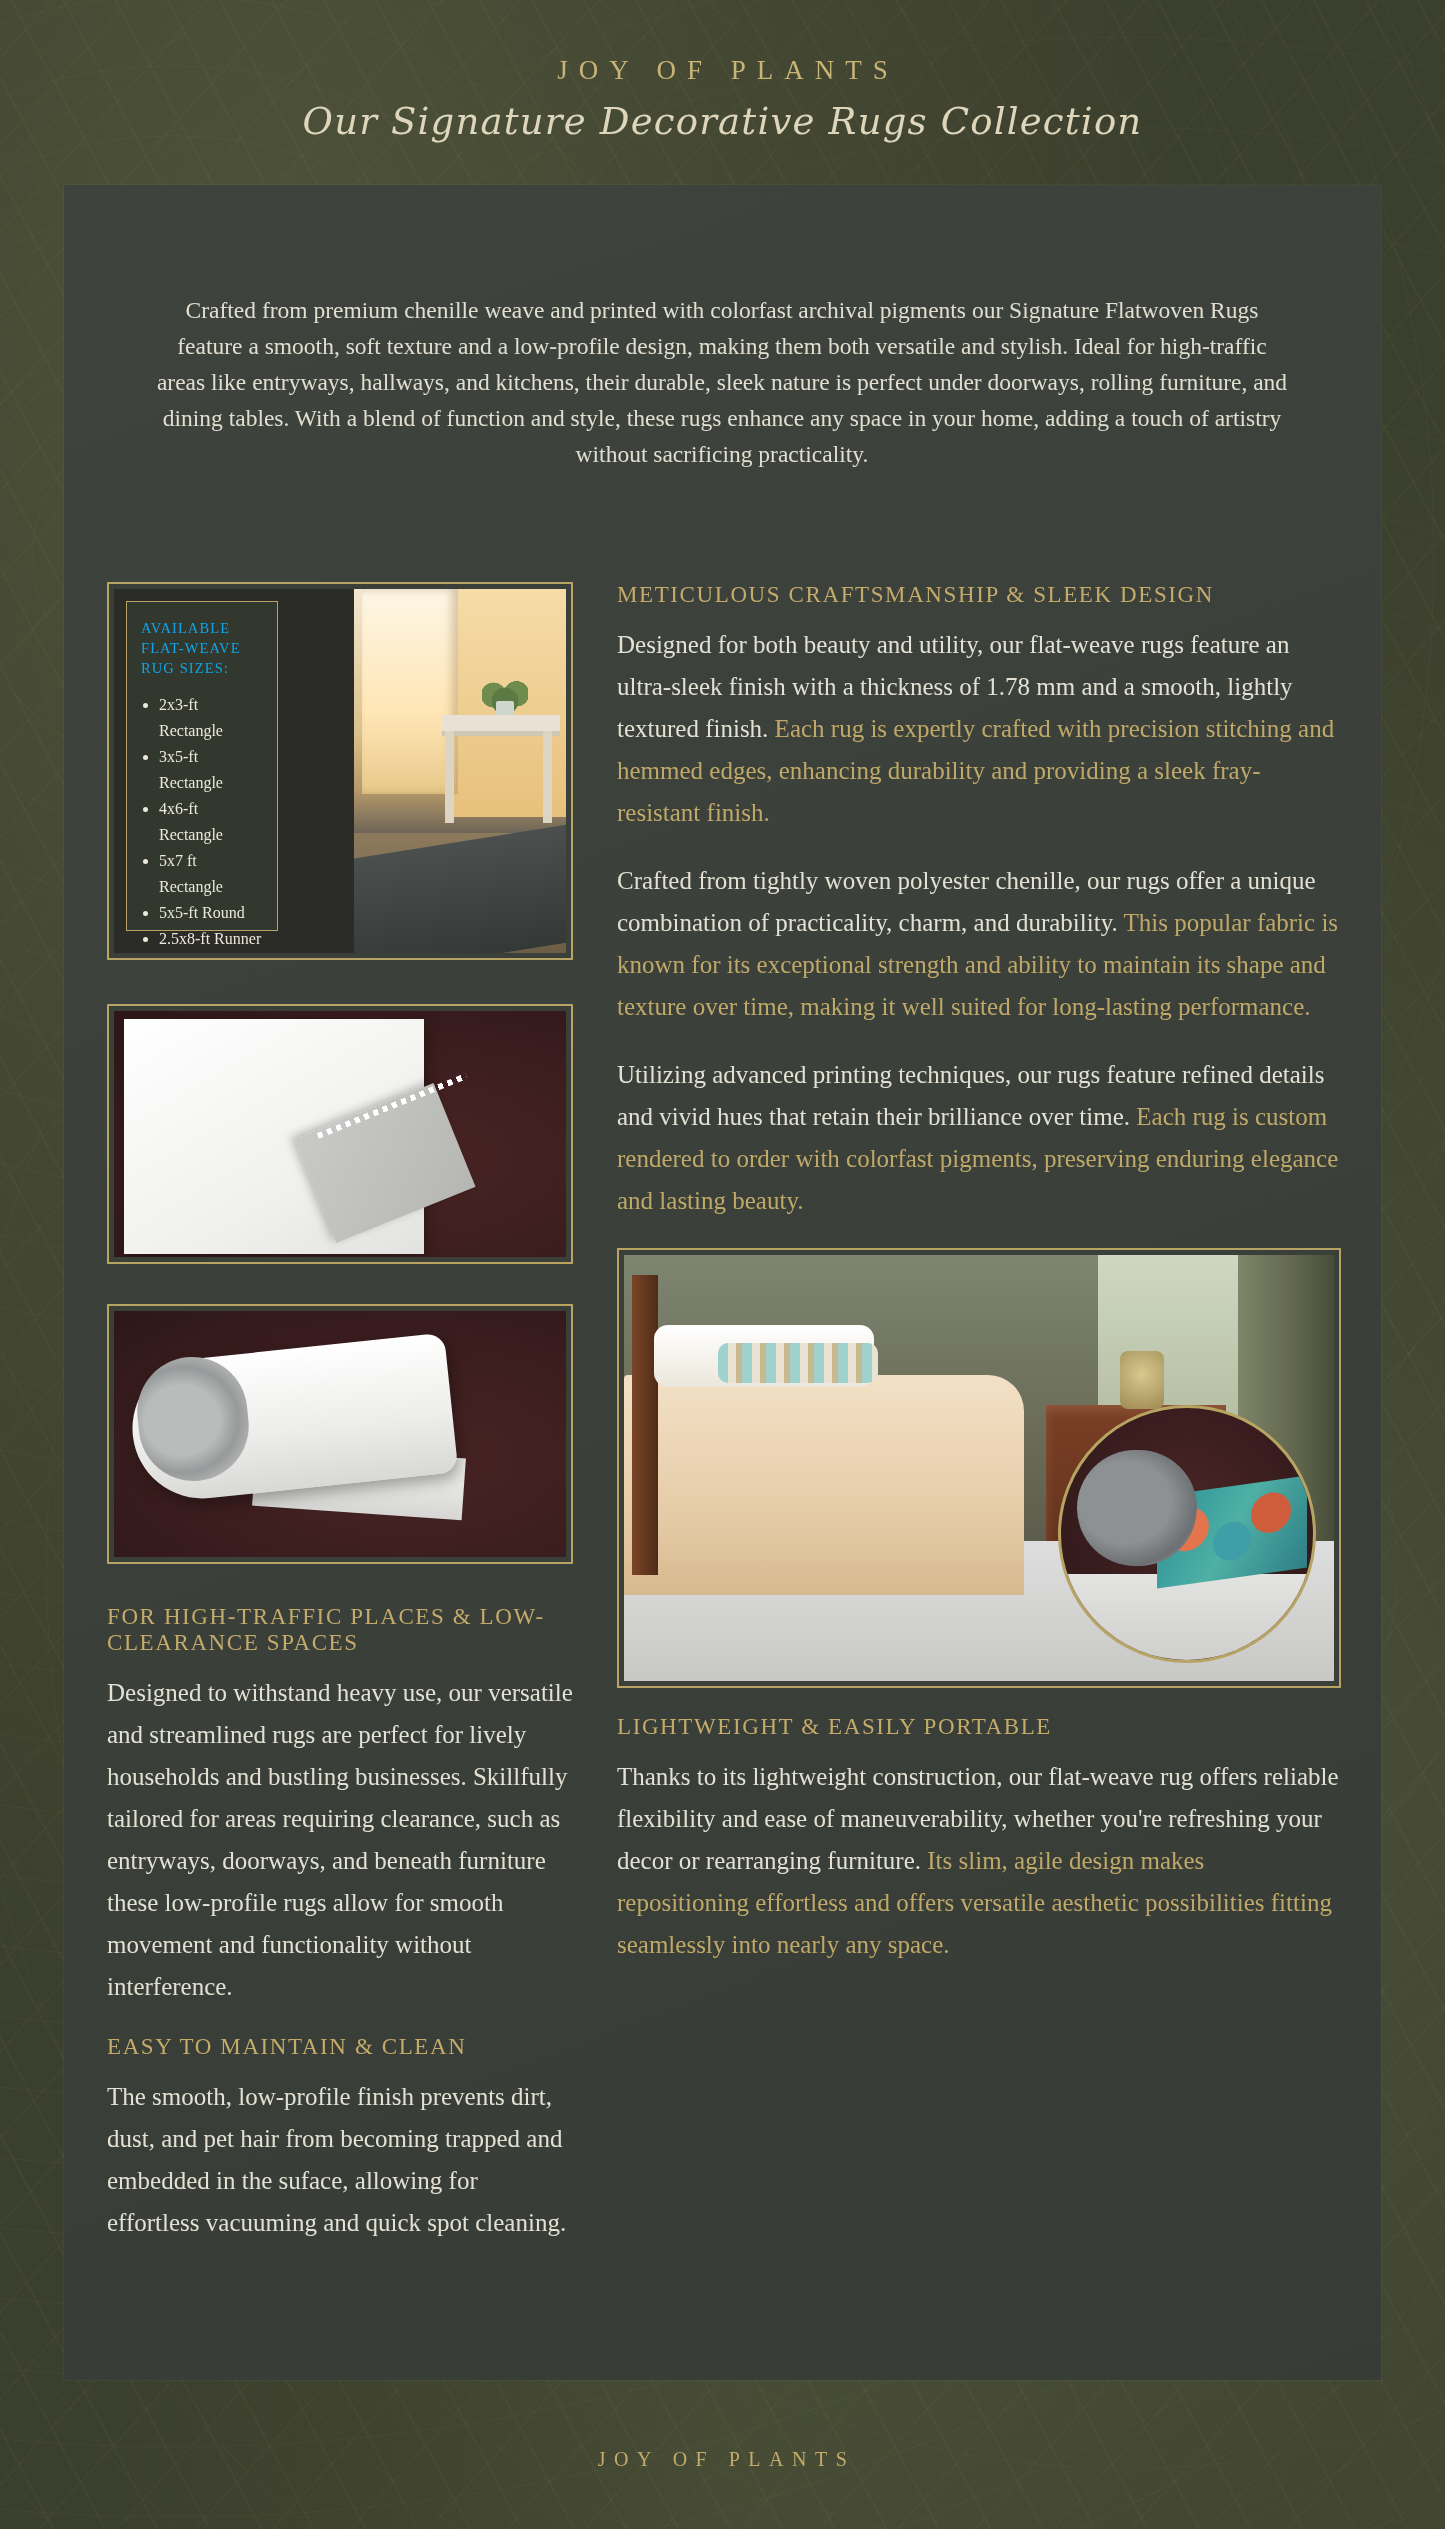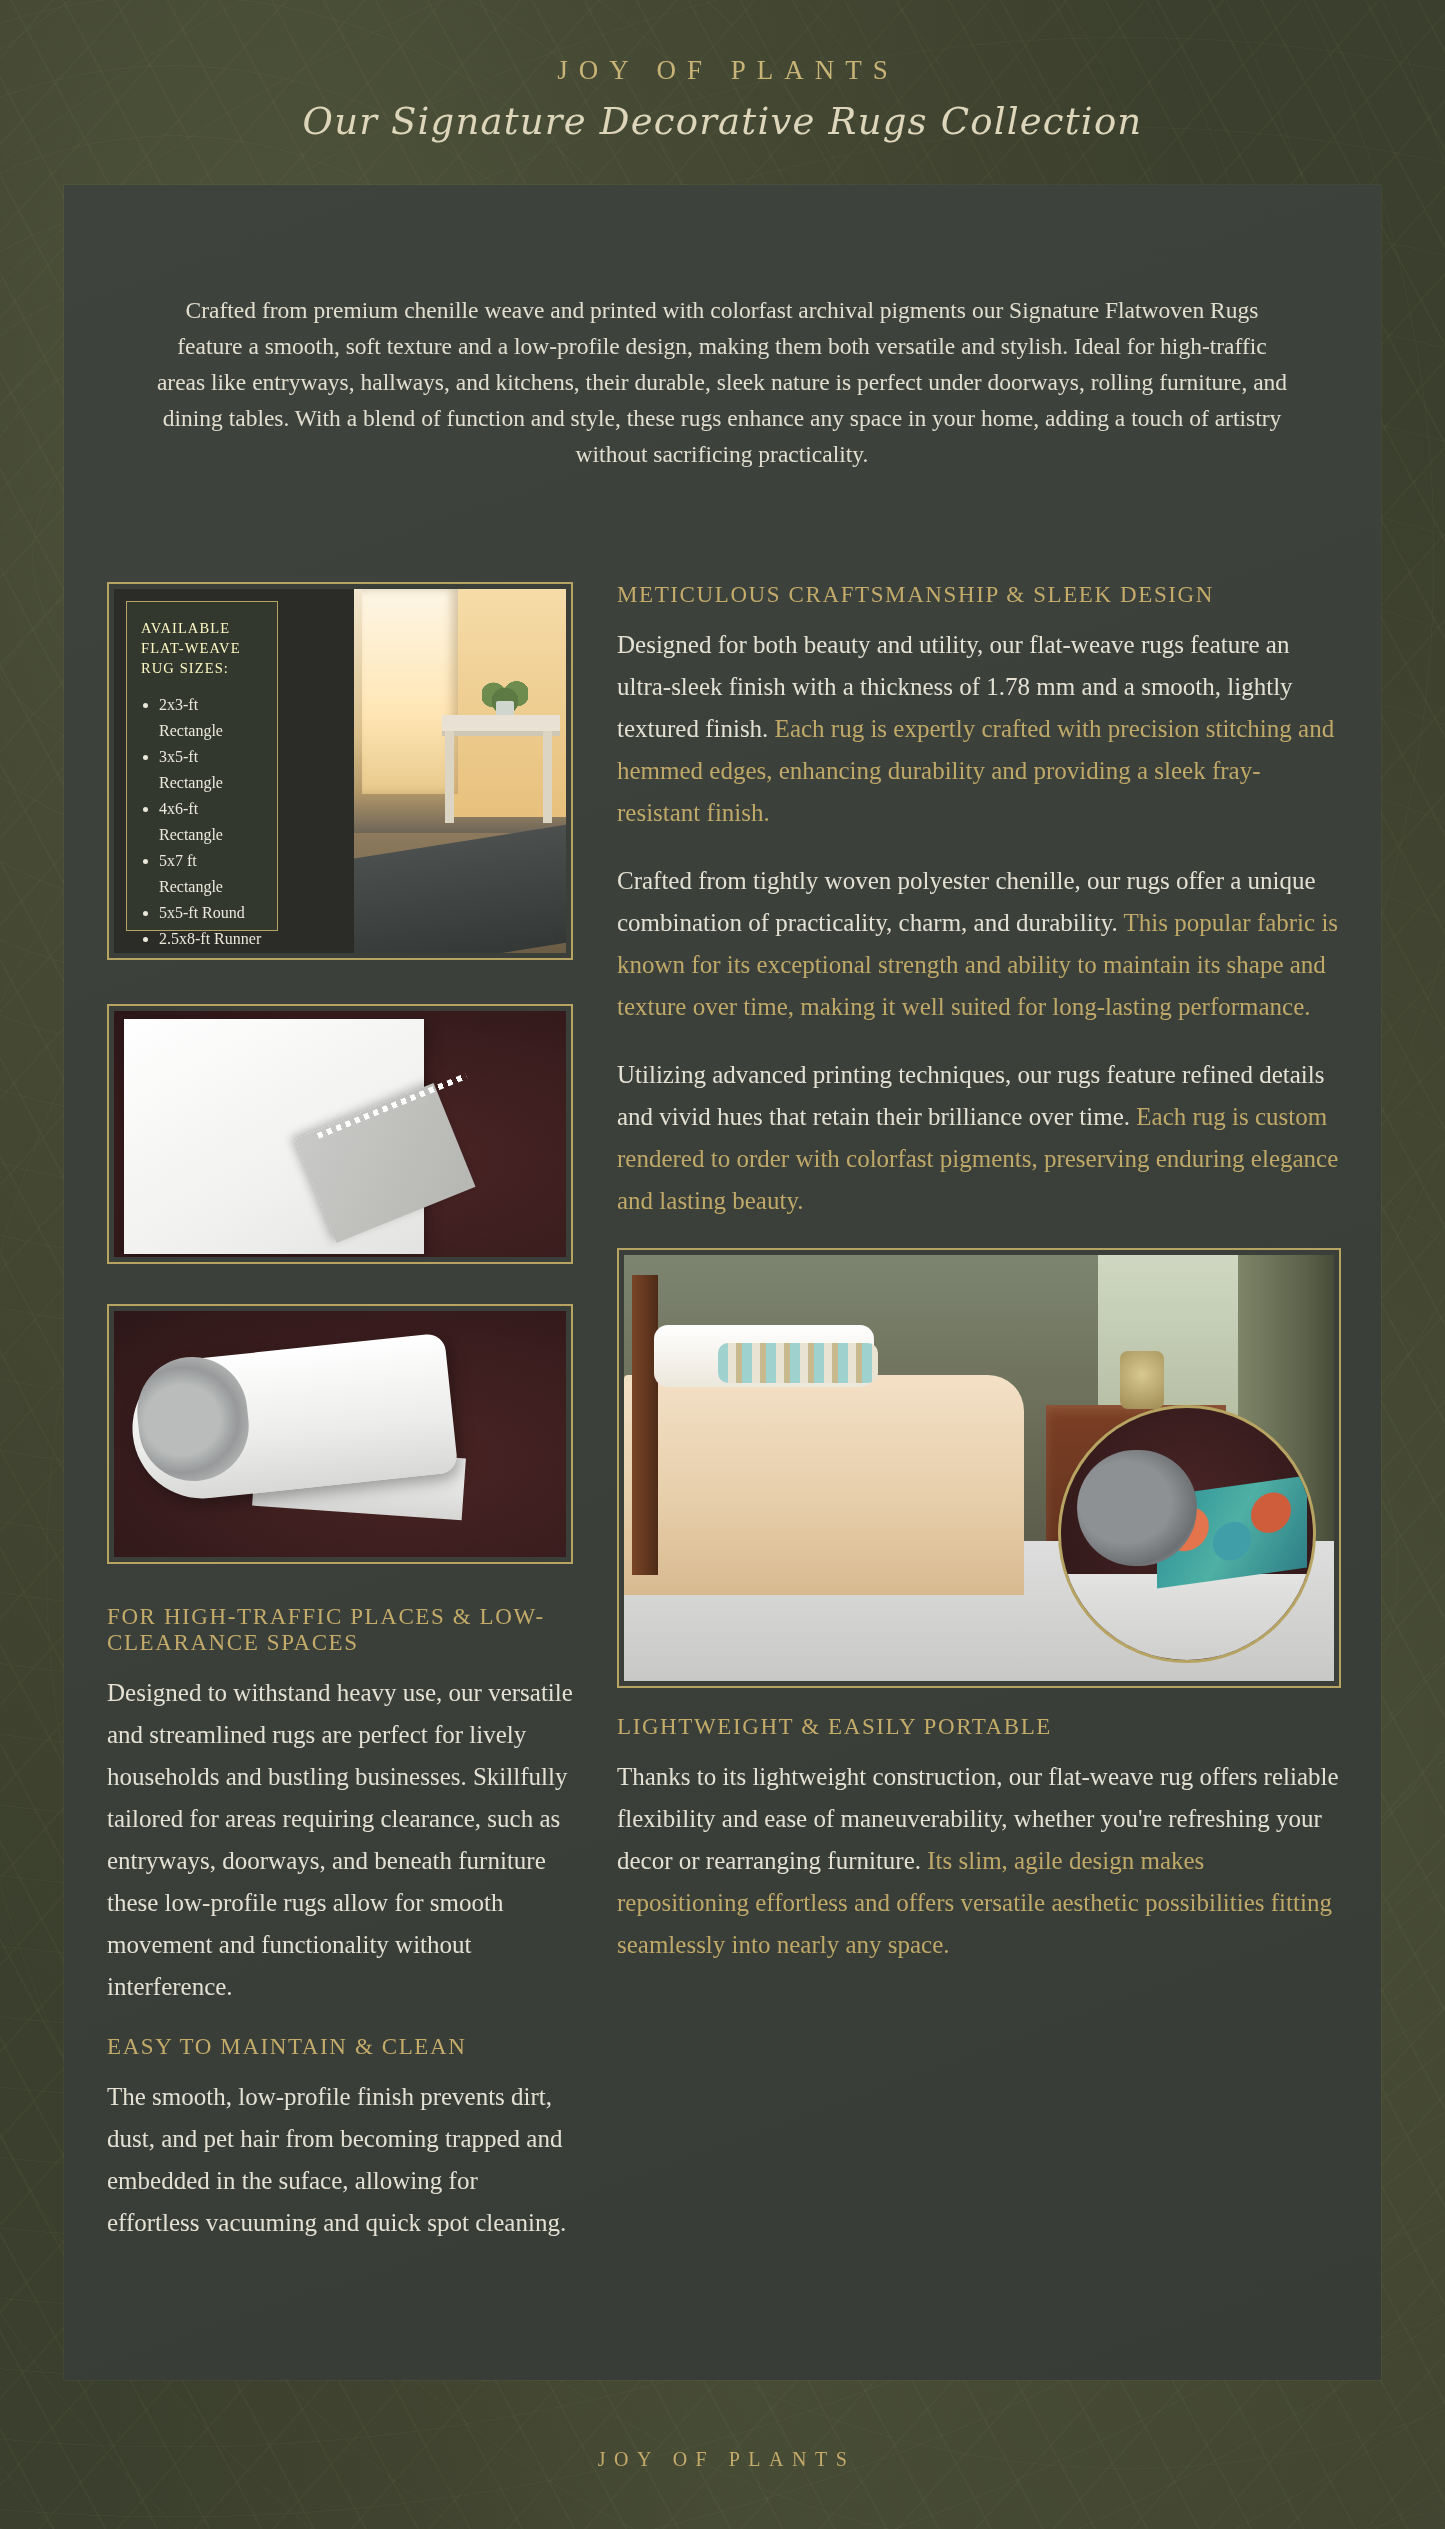--- a/index.html
+++ b/index.html
@@ -210,21 +210,21 @@
     left: 12px; top: 12px;
     width: 152px; height: 330px;
     background: #33382f;
     border: 1px solid #b7a463;
     padding: 16px 14px;
     box-sizing: border-box;
   }
   .sizes-card h4 {
     font-size: 14.5px;
     letter-spacing: 1.1px;
-    color: #fef9c3;
+    color: #0ea5e9;
     margin: 0 0 14px 0;
     line-height: 20px;
     font-weight: 400;
     text-transform: uppercase;
   }
   .sizes-card ul {
     margin: 0; padding: 0 0 0 18px;
     list-style: disc;
     color: #e9e5d8;
   }

